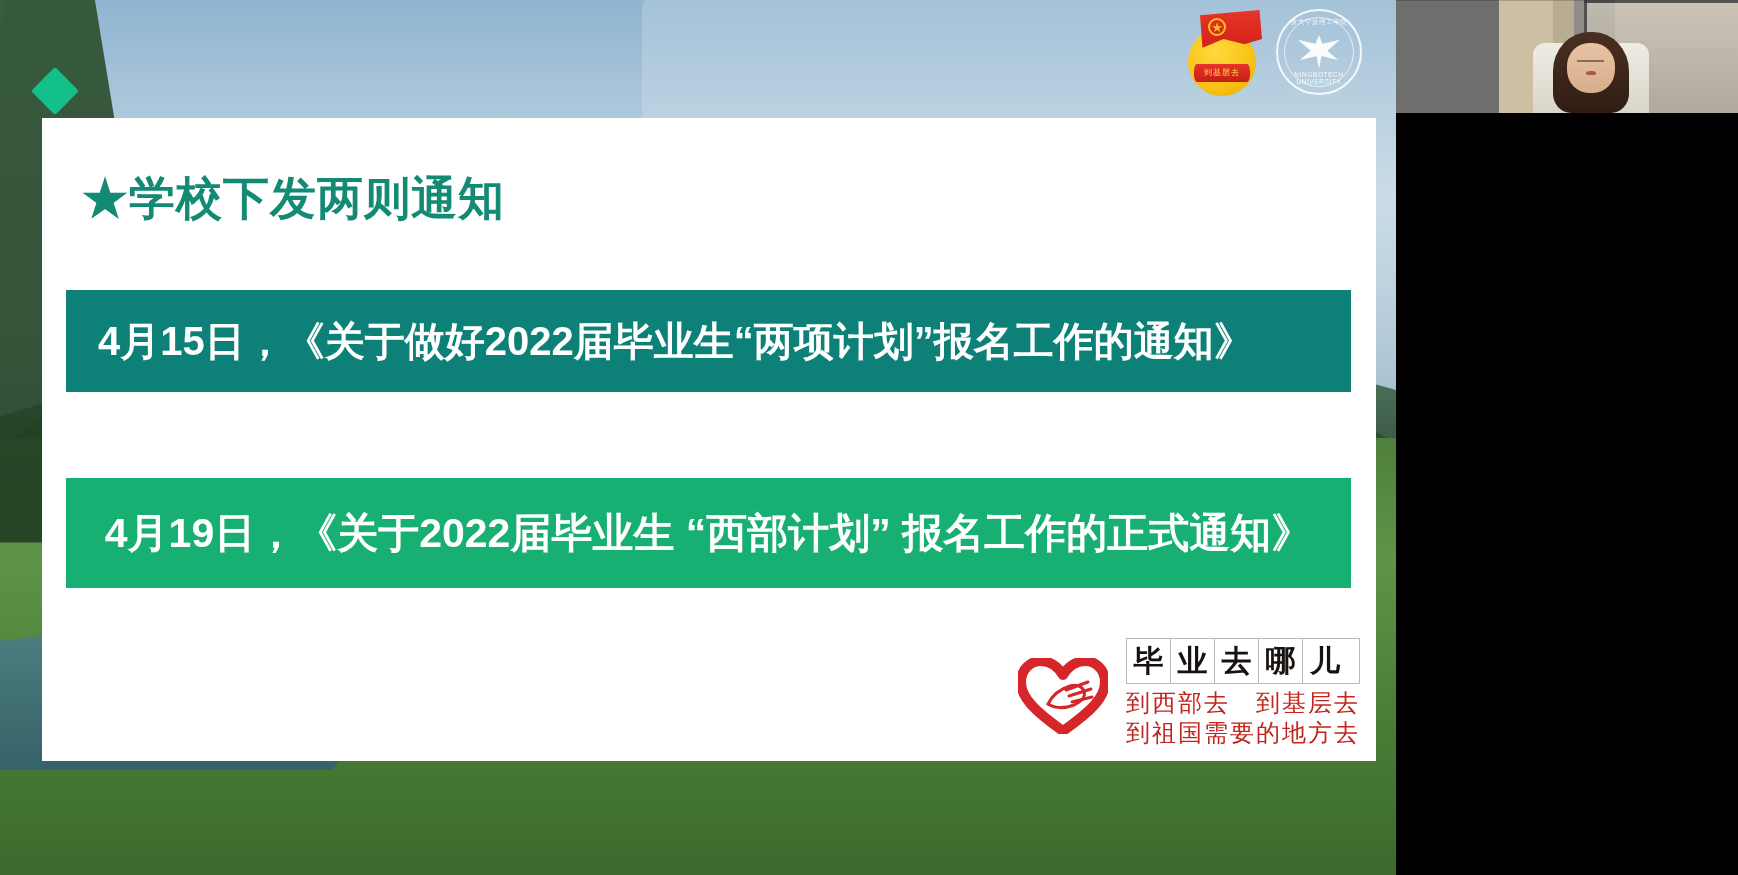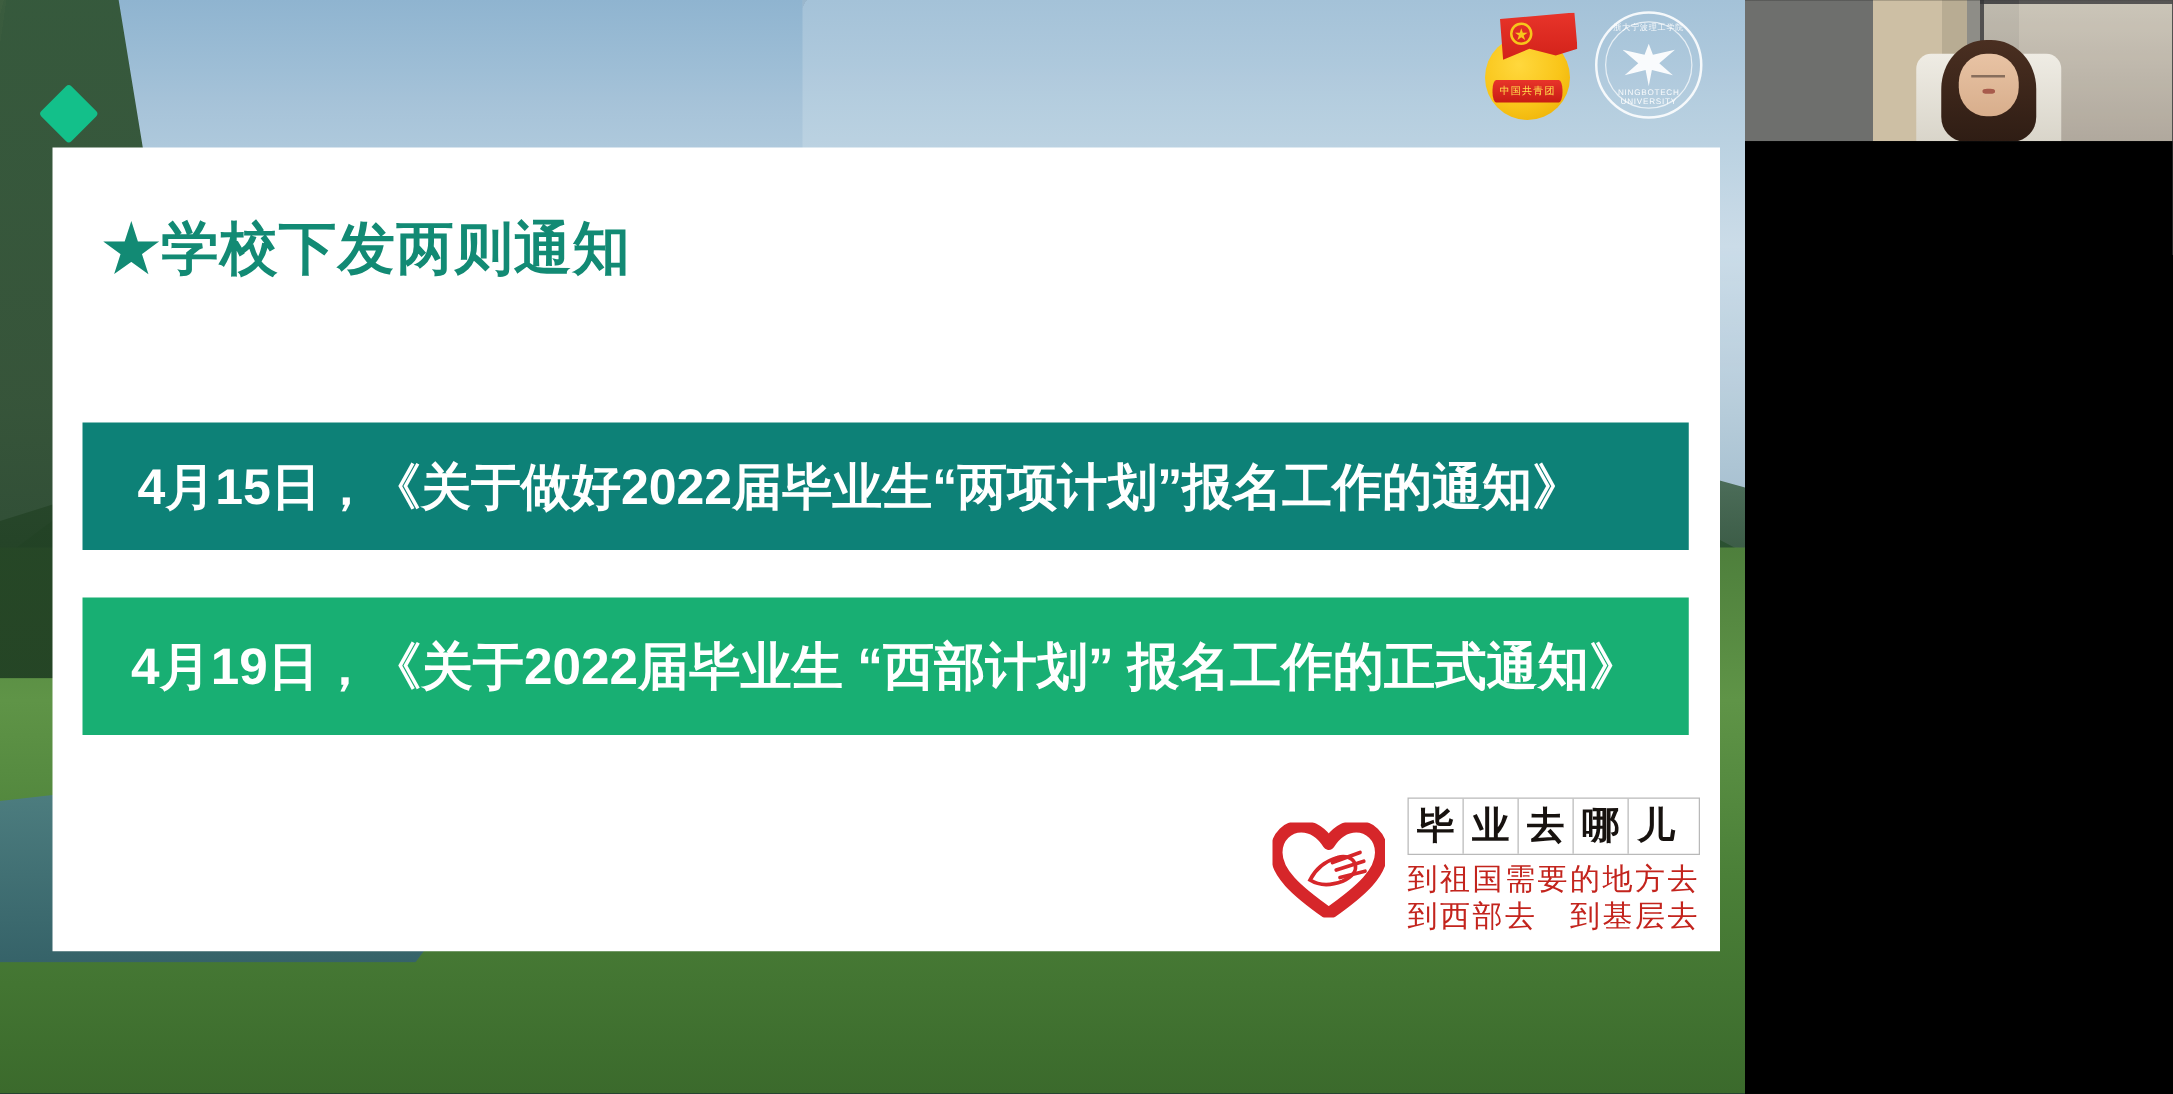--- a/index.html
+++ b/index.html
@@ -132,21 +132,21 @@
     letter-spacing:1px; white-space:nowrap;
   }
 
   .banner {
     position:absolute; left:24px; width:1285px;
     display:flex; align-items:center;
     color:#ffffff; font-weight:bold; white-space:nowrap;
   }
   .banner-1 {
     top:172px; height:102px; background:#0d8177;
-    font-size:40px; padding-left:44px;margin-top:48px;
+    font-size:40px; padding-left:32px;
   }
   .banner-2 {
     top:360px; height:110px; background:#18af73;
     font-size:41px; justify-content:center;
   }
 
   
   .brand-block {
     position:absolute; right:16px; bottom:12px;
     display:flex; align-items:center; gap:16px;
@@ -237,21 +237,21 @@
     </div>
 
     <div class="diamond"></div>
 
     <div class="logo-row">
 
       <div class="cyl-logo">
         <div class="cyl-disc"></div>
         <div class="cyl-flag"></div>
         <div class="cyl-star">★</div>
-        <div class="cyl-band">中国共青团</div>
+        <div class="cyl-band">到基层去</div>
       </div>
 
       <div class="uni-seal">
         <div class="uni-text-top">浙大宁波理工学院</div>
         <div class="uni-bird"></div>
         <div class="uni-text-bot">NINGBOTECH UNIVERSITY</div>
       </div>
 
     </div>
 
@@ -275,22 +275,22 @@
 
         <div class="brand-text">
           <div class="brand-cn">
             <span>毕</span>
             <span>业</span>
             <span>去</span>
             <span>哪</span>
             <span>儿</span>
           </div>
           <div class="brand-slogan">
+            <div>到西部去　到基层去</div>
             <div>到祖国需要的地方去</div>
-            <div>到西部去　到基层去</div>
           </div>
         </div>
 
       </div>
     </div>
   </div>
 
   <div class="video-rail">
 
     <div class="cam-tile">

